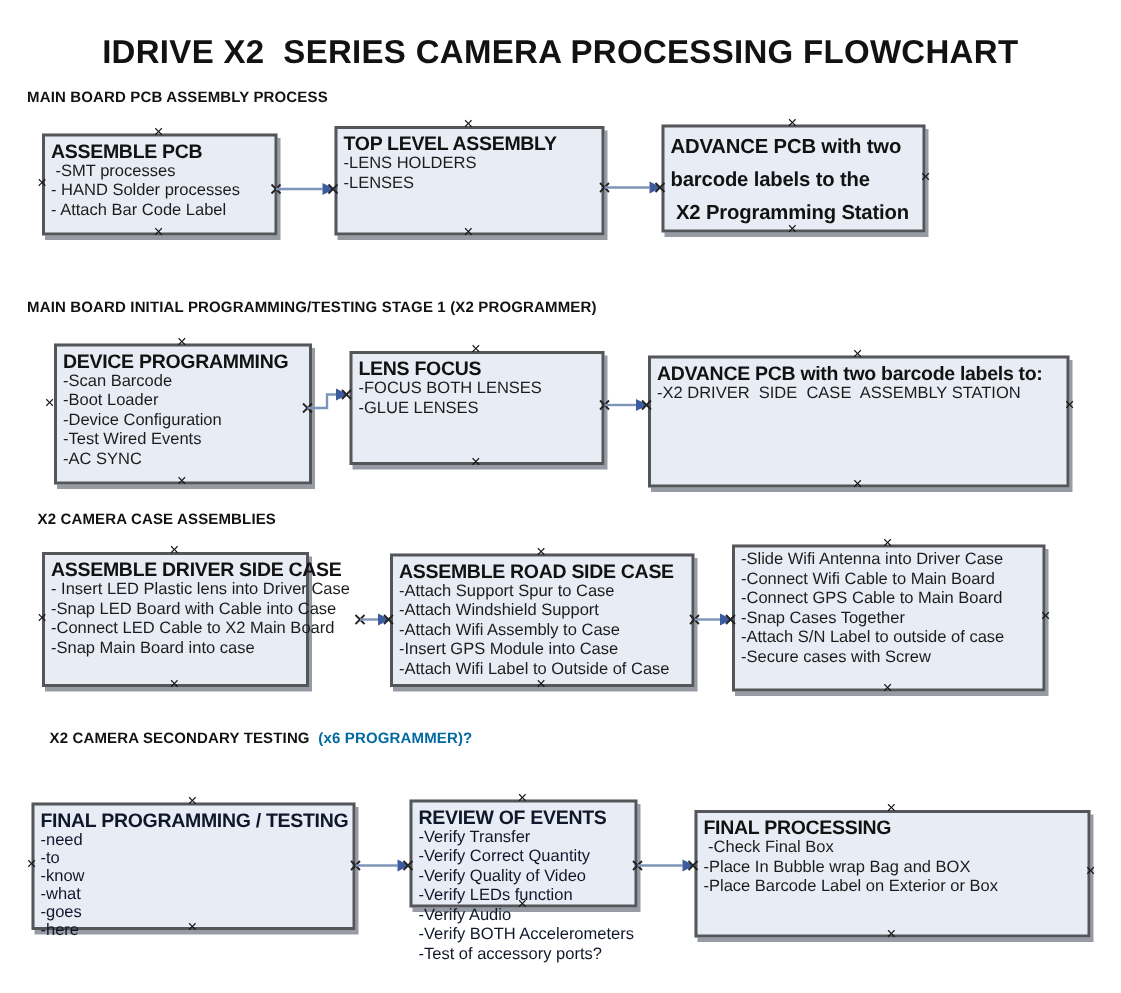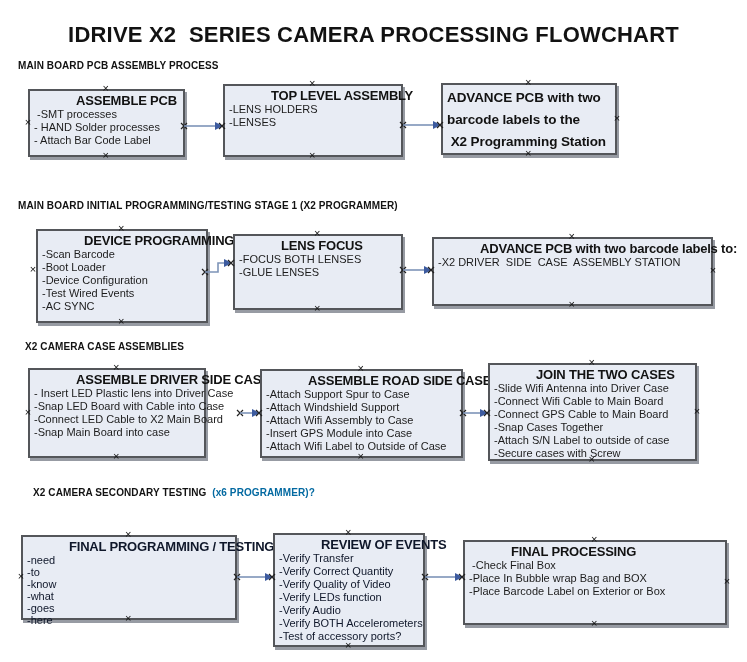--- a/index.html
+++ b/index.html
@@ -17,21 +17,21 @@
   .sec-heading .red-part{color:#0369a1;white-space:pre;}
   .box{
     position:absolute;box-sizing:border-box;background:#e8ecf4;border:2px solid #54565a;
     box-shadow:2px 3px 0 #979ba3;padding:2px 4px;overflow:visible;
   }
   
   .box::before{content:"\00d7";position:absolute;top:-8px;left:calc(50% - 4px);
     font-size:11px;line-height:11px;color:#111;font-weight:normal;}
   .box::after{content:"\00d7";position:absolute;bottom:-6px;left:calc(50% - 4px);
     font-size:11px;line-height:11px;color:#111;font-weight:normal;}
-  .box-title{font-size:13px;font-weight:bold;color:#121212;white-space:pre;line-height:15px;letter-spacing:-0.2px;margin-left:42px;}
+  .box-title{font-size:13px;font-weight:bold;color:#121212;white-space:pre;line-height:15px;letter-spacing:-0.2px;}
   .box-item{font-size:11px;color:#1c1c1c;white-space:pre;line-height:13px;}
   .box-line{font-size:13.5px;font-weight:bold;color:#121212;white-space:pre;line-height:22px;letter-spacing:-0.1px;}
   .box.red .box-title,.box.red .box-item{color:#0f172a;}
   .box.tight .box-item{line-height:12px;}
   .xmark{position:absolute;width:8px;text-align:center;font-size:11px;line-height:11px;color:#111;}
   svg.conn{position:absolute;overflow:visible;}
   svg.conn line, svg.conn polyline{stroke:#7e94b8;stroke-width:1.6;fill:none;}
   svg.conn polygon{fill:#3d5b9f;stroke:none;}
   svg.conn path.xc{stroke:#222;stroke-width:1.2;fill:none;}
 </style>
@@ -73,21 +73,21 @@
     <div class="box-item">-Test Wired Events</div>
     <div class="box-item">-AC SYNC</div>
   </div>
 
   <div class="box" style="left:233px;top:234px;width:170px;height:76px">
     <div class="box-title">LENS FOCUS</div>
     <div class="box-item">-FOCUS BOTH LENSES</div>
     <div class="box-item">-GLUE LENSES</div>
   </div>
 
-  <div class="box" style="left:432px;top:237px;width:281px;height:69px">
+  <div class="box" style="left:432px;top:237px;width:281px;height:88px">
     <div class="box-title">ADVANCE PCB with two barcode labels to:</div>
     <div class="box-item">-X2 DRIVER  SIDE  CASE  ASSEMBLY STATION</div>
   </div>
 
   <div class="sec-heading" style="left:25px;top:341px">X2 CAMERA CASE ASSEMBLIES</div>
 
   <div class="box" style="left:28px;top:368px;width:178px;height:90px">
     <div class="box-title">ASSEMBLE DRIVER SIDE CASE</div>
     <div class="box-item">- Insert LED Plastic lens into Driver Case</div>
     <div class="box-item">-Snap LED Board with Cable into Case</div>
@@ -98,42 +98,41 @@
   <div class="box" style="left:260px;top:369px;width:203px;height:89px">
     <div class="box-title">ASSEMBLE ROAD SIDE CASE</div>
     <div class="box-item">-Attach Support Spur to Case</div>
     <div class="box-item">-Attach Windshield Support</div>
     <div class="box-item">-Attach Wifi Assembly to Case</div>
     <div class="box-item">-Insert GPS Module into Case</div>
     <div class="box-item">-Attach Wifi Label to Outside of Case</div>
   </div>
 
   <div class="box" style="left:488px;top:363px;width:209px;height:98px">
-    <div class="box-title">JOIN THE TWO CASES</div>
     <div class="box-item">-Slide Wifi Antenna into Driver Case</div>
     <div class="box-item">-Connect Wifi Cable to Main Board</div>
     <div class="box-item">-Connect GPS Cable to Main Board</div>
     <div class="box-item">-Snap Cases Together</div>
     <div class="box-item">-Attach S/N Label to outside of case</div>
     <div class="box-item">-Secure cases with Screw</div>
   </div>
 
   <div class="sec-heading" style="left:33px;top:487px"><span>X2 CAMERA SECONDARY TESTING</span><span class="red-part">  (x6 PROGRAMMER)?</span></div>
 
   <div class="box red tight" style="left:21px;top:535px;width:216px;height:85px">
     <div class="box-title">FINAL PROGRAMMING / TESTING</div>
     <div class="box-item">-need</div>
     <div class="box-item">-to</div>
     <div class="box-item">-know</div>
     <div class="box-item">-what</div>
     <div class="box-item">-goes</div>
     <div class="box-item">-here</div>
   </div>
 
-  <div class="box red" style="left:273px;top:533px;width:152px;height:114px">
+  <div class="box red" style="left:273px;top:533px;width:152px;height:72px">
     <div class="box-title">REVIEW OF EVENTS</div>
     <div class="box-item">-Verify Transfer</div>
     <div class="box-item">-Verify Correct Quantity</div>
     <div class="box-item">-Verify Quality of Video</div>
     <div class="box-item">-Verify LEDs function</div>
     <div class="box-item">-Verify Audio</div>
     <div class="box-item">-Verify BOTH Accelerometers</div>
     <div class="box-item">-Test of accessory ports?</div>
   </div>
 

